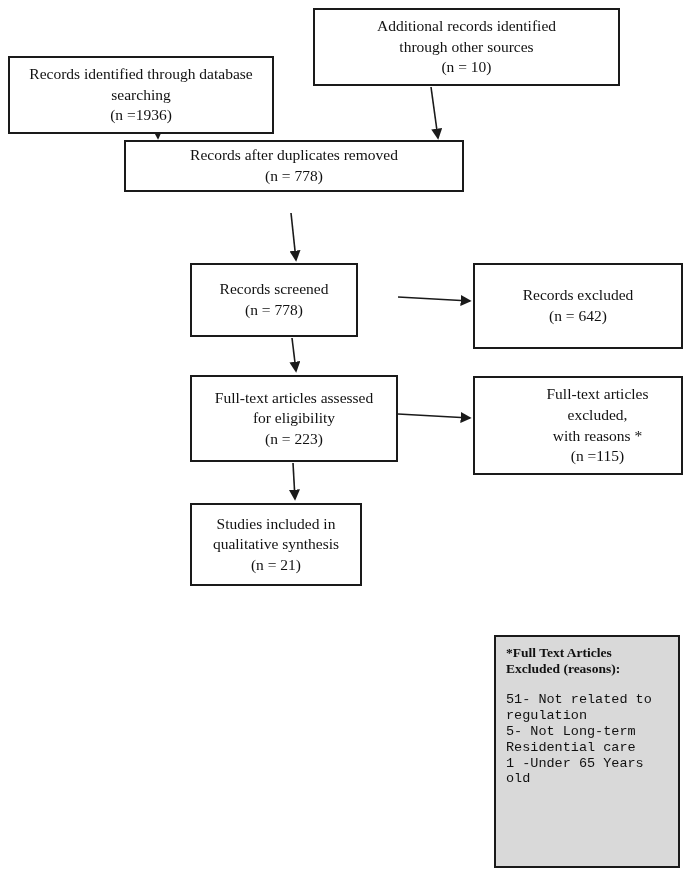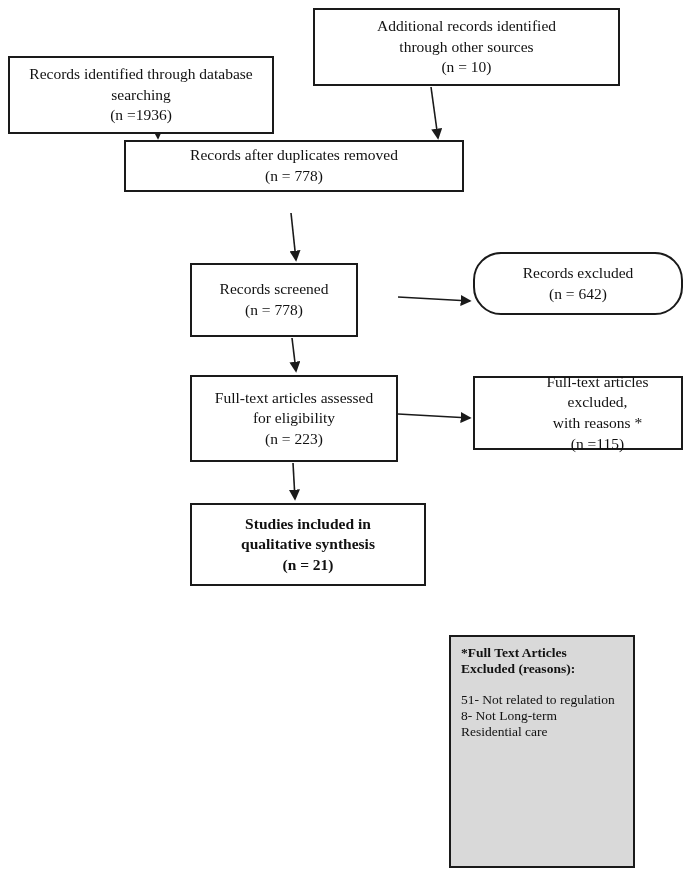--- a/index.html
+++ b/index.html
@@ -27,55 +27,56 @@
     font-size: 15.5px;
     line-height: 1.33;
     color: #111111;
     white-space: pre-line;
     padding: 2px 6px;
   }
   #box-identified          { left: 8px;   top: 8px;   width: 266px; height: 78px; margin-top: 48px; }
   #box-additional          { left: 313px; top: 8px;   width: 307px; height: 78px; }
   #box-duplicates-removed  { left: 124px; top: 140px; width: 340px; height: 52px; }
   #box-screened            { left: 190px; top: 263px; width: 168px; height: 74px; }
-  #box-records-excluded    { left: 473px; top: 252px; width: 210px; height: 63px; border-radius: 28px; }
+  #box-records-excluded    { left: 473px; top: 263px; width: 210px; height: 86px; }
   #box-fulltext-assessed   { left: 190px; top: 375px; width: 208px; height: 87px; }
-  #box-fulltext-excluded   { left: 473px; top: 376px; width: 210px; height: 74px; padding-left: 45px; }
-  #box-included            { left: 190px; top: 503px; width: 236px; height: 83px; font-weight: bold; }
+  #box-fulltext-excluded   { left: 473px; top: 376px; width: 210px; height: 99px; padding-left: 45px; }
+  #box-included            { left: 190px; top: 503px; width: 172px; height: 83px; }
 
   .arrow-layer {
     position: absolute;
     left: 0; top: 0;
     width: 685px;
     height: 874px;
     pointer-events: none;
   }
 
   .note-box {
     position: absolute;
-    left: 449px;
+    left: 494px;
     top: 635px;
     width: 186px;
     height: 233px;
     box-sizing: border-box;
     background: #d9d9d9;
     border: 2px solid #1a1a1a;
     padding: 8px 6px 6px 10px;
     font-size: 13.5px;
     line-height: 1.18;
     color: #111111;
   }
   .note-heading {
     font-weight: bold;
     white-space: pre-line;
     margin: 0 0 15px 0;
   }
   .note-reason {
     white-space: pre-line;
     margin: 0;
+    font-family: Liberation Mono, monospace;
   }
 </style>
 </head>
 <body>
 
 <div class="canvas">
 
   <svg class="arrow-layer" width="685" height="874" viewBox="0 0 685 874" xmlns="http://www.w3.org/2000/svg">
     <defs>
       <marker id="arrowhead" viewBox="0 0 10 10" refX="8.5" refY="5" markerUnits="userSpaceOnUse" markerWidth="11" markerHeight="11" orient="auto">
@@ -117,17 +118,18 @@
 (n =115)</div>
 
   <div class="flow-box" id="box-included">Studies included in
 qualitative synthesis
 (n = 21)</div>
 
   <div class="note-box">
     <div class="note-heading">*Full Text Articles
 Excluded (reasons):</div>
     <div class="note-reason">51- Not related to regulation</div>
-    <div class="note-reason">8- Not Long-term
+    <div class="note-reason">5- Not Long-term
 Residential care</div>
+    <div class="note-reason">1 -Under 65 Years old</div>
   </div>
 
 </div>
 
 </body></html>

